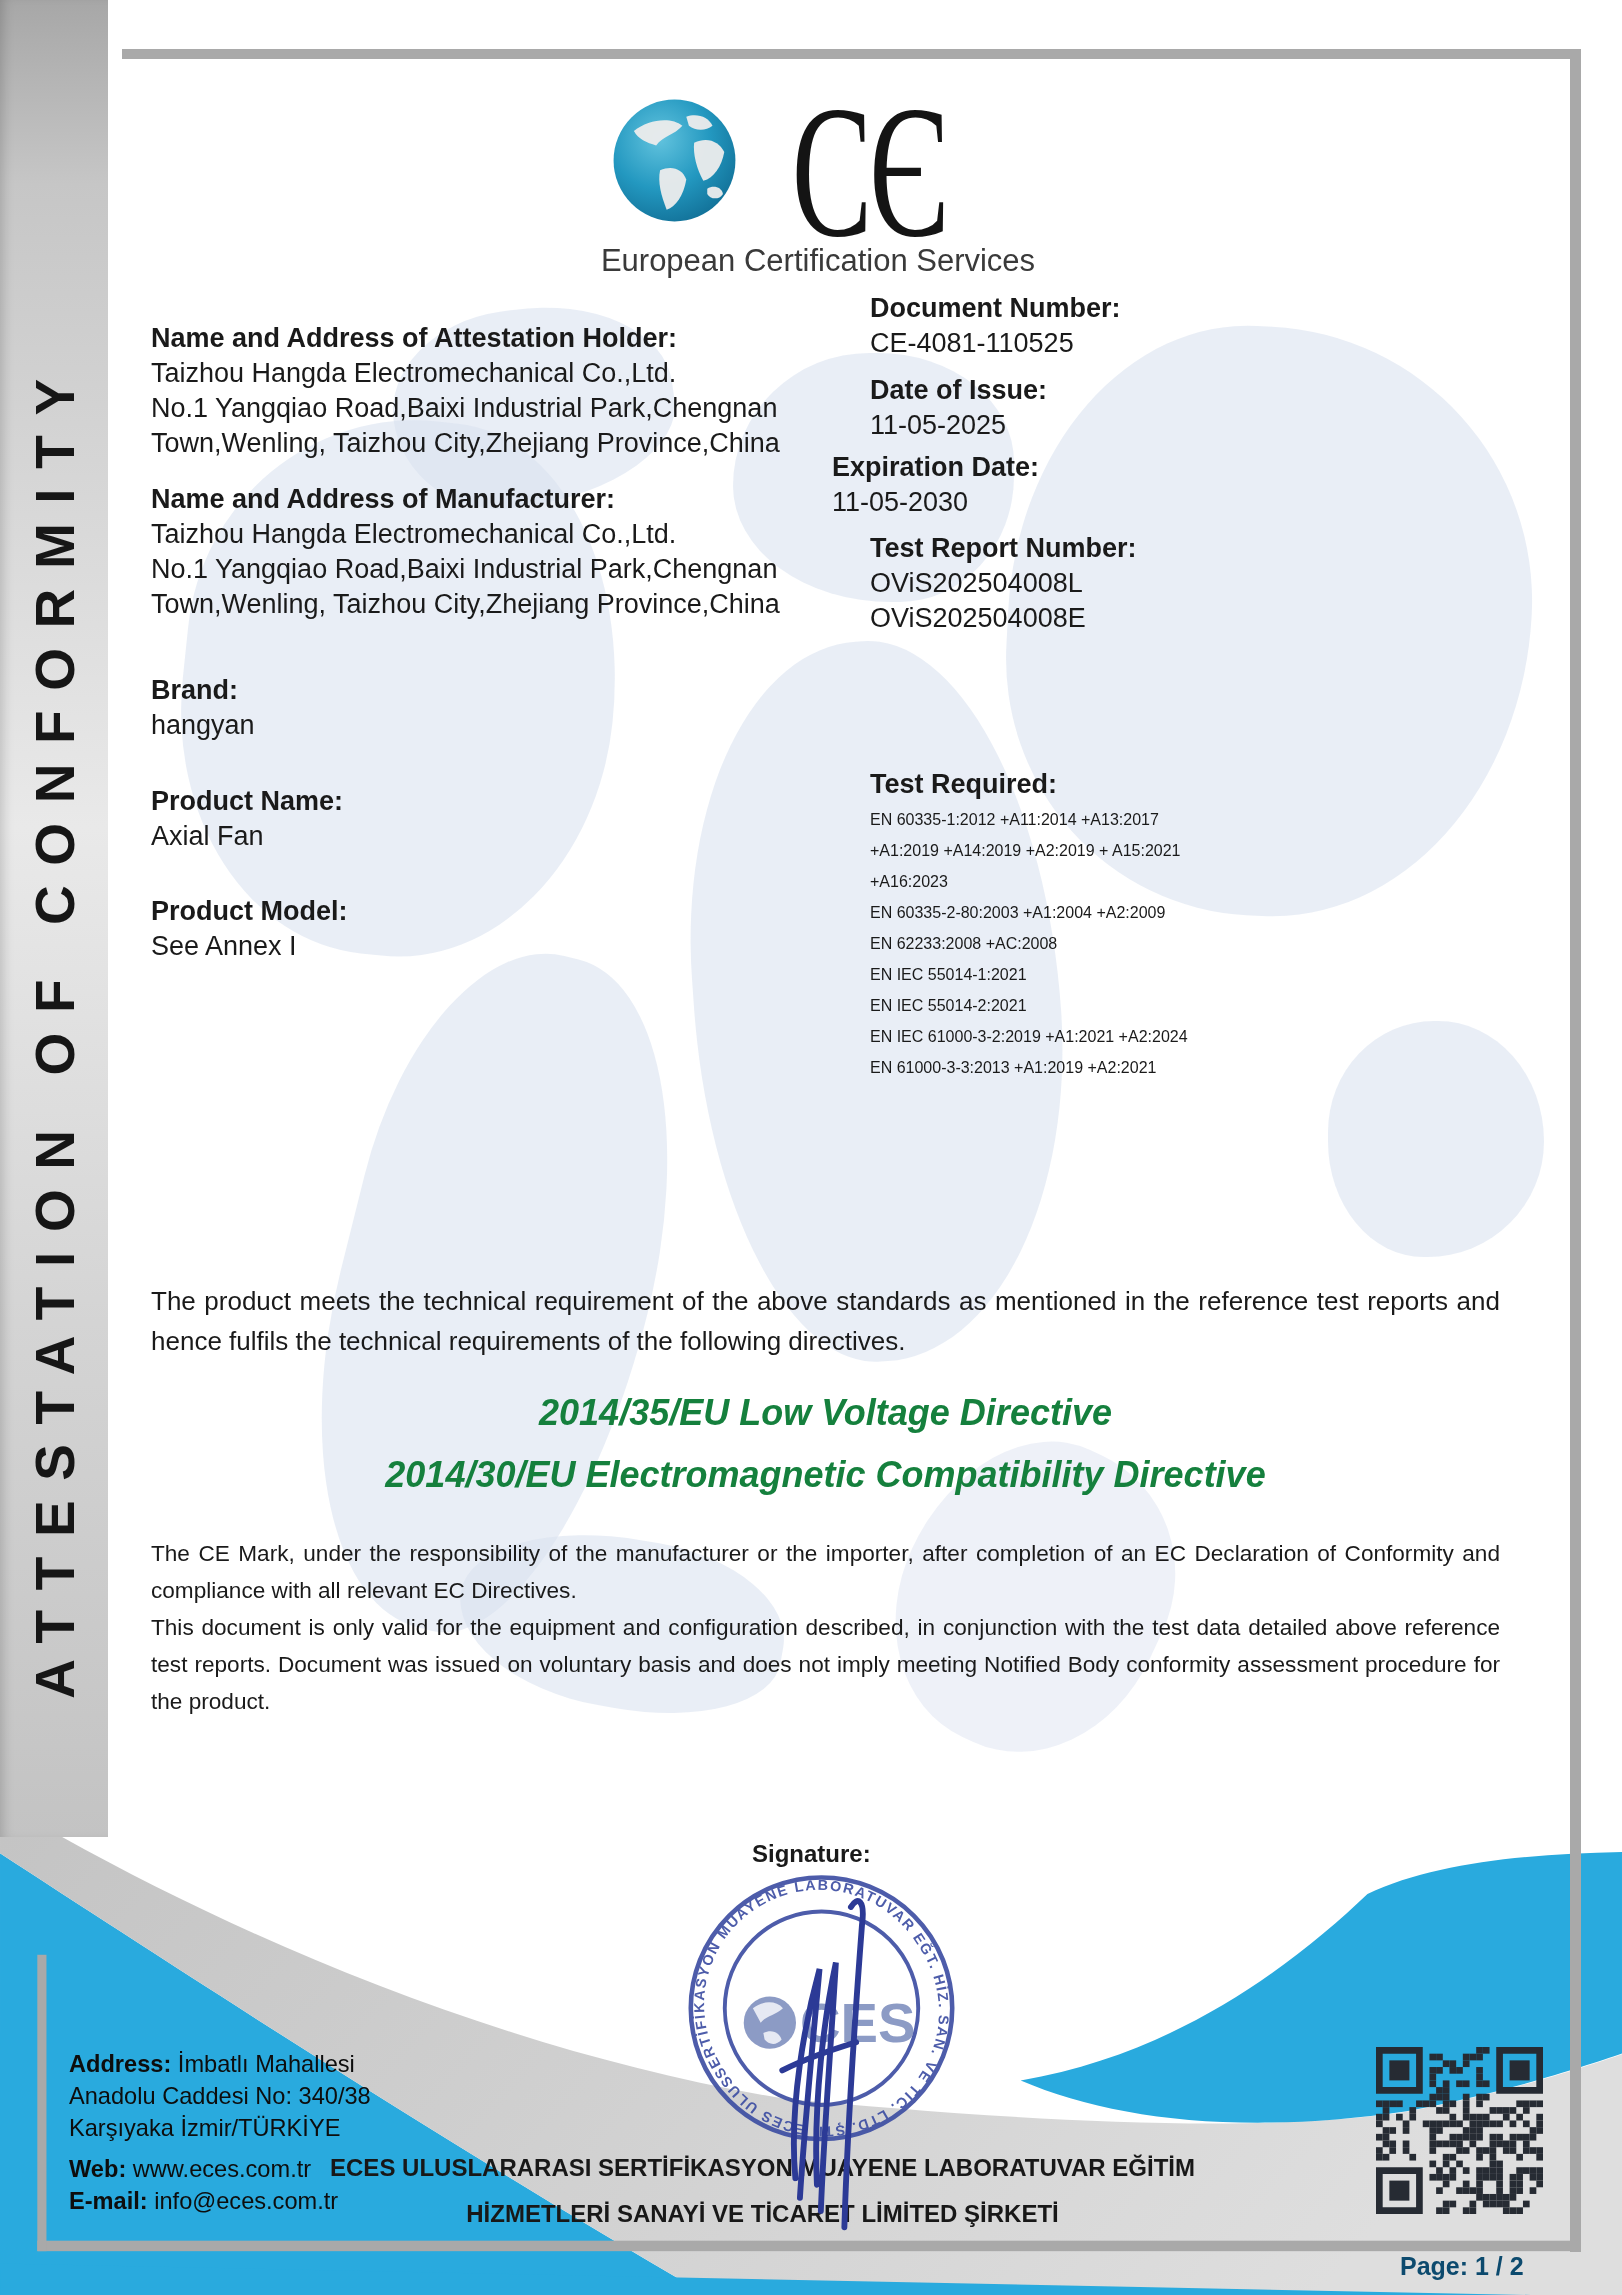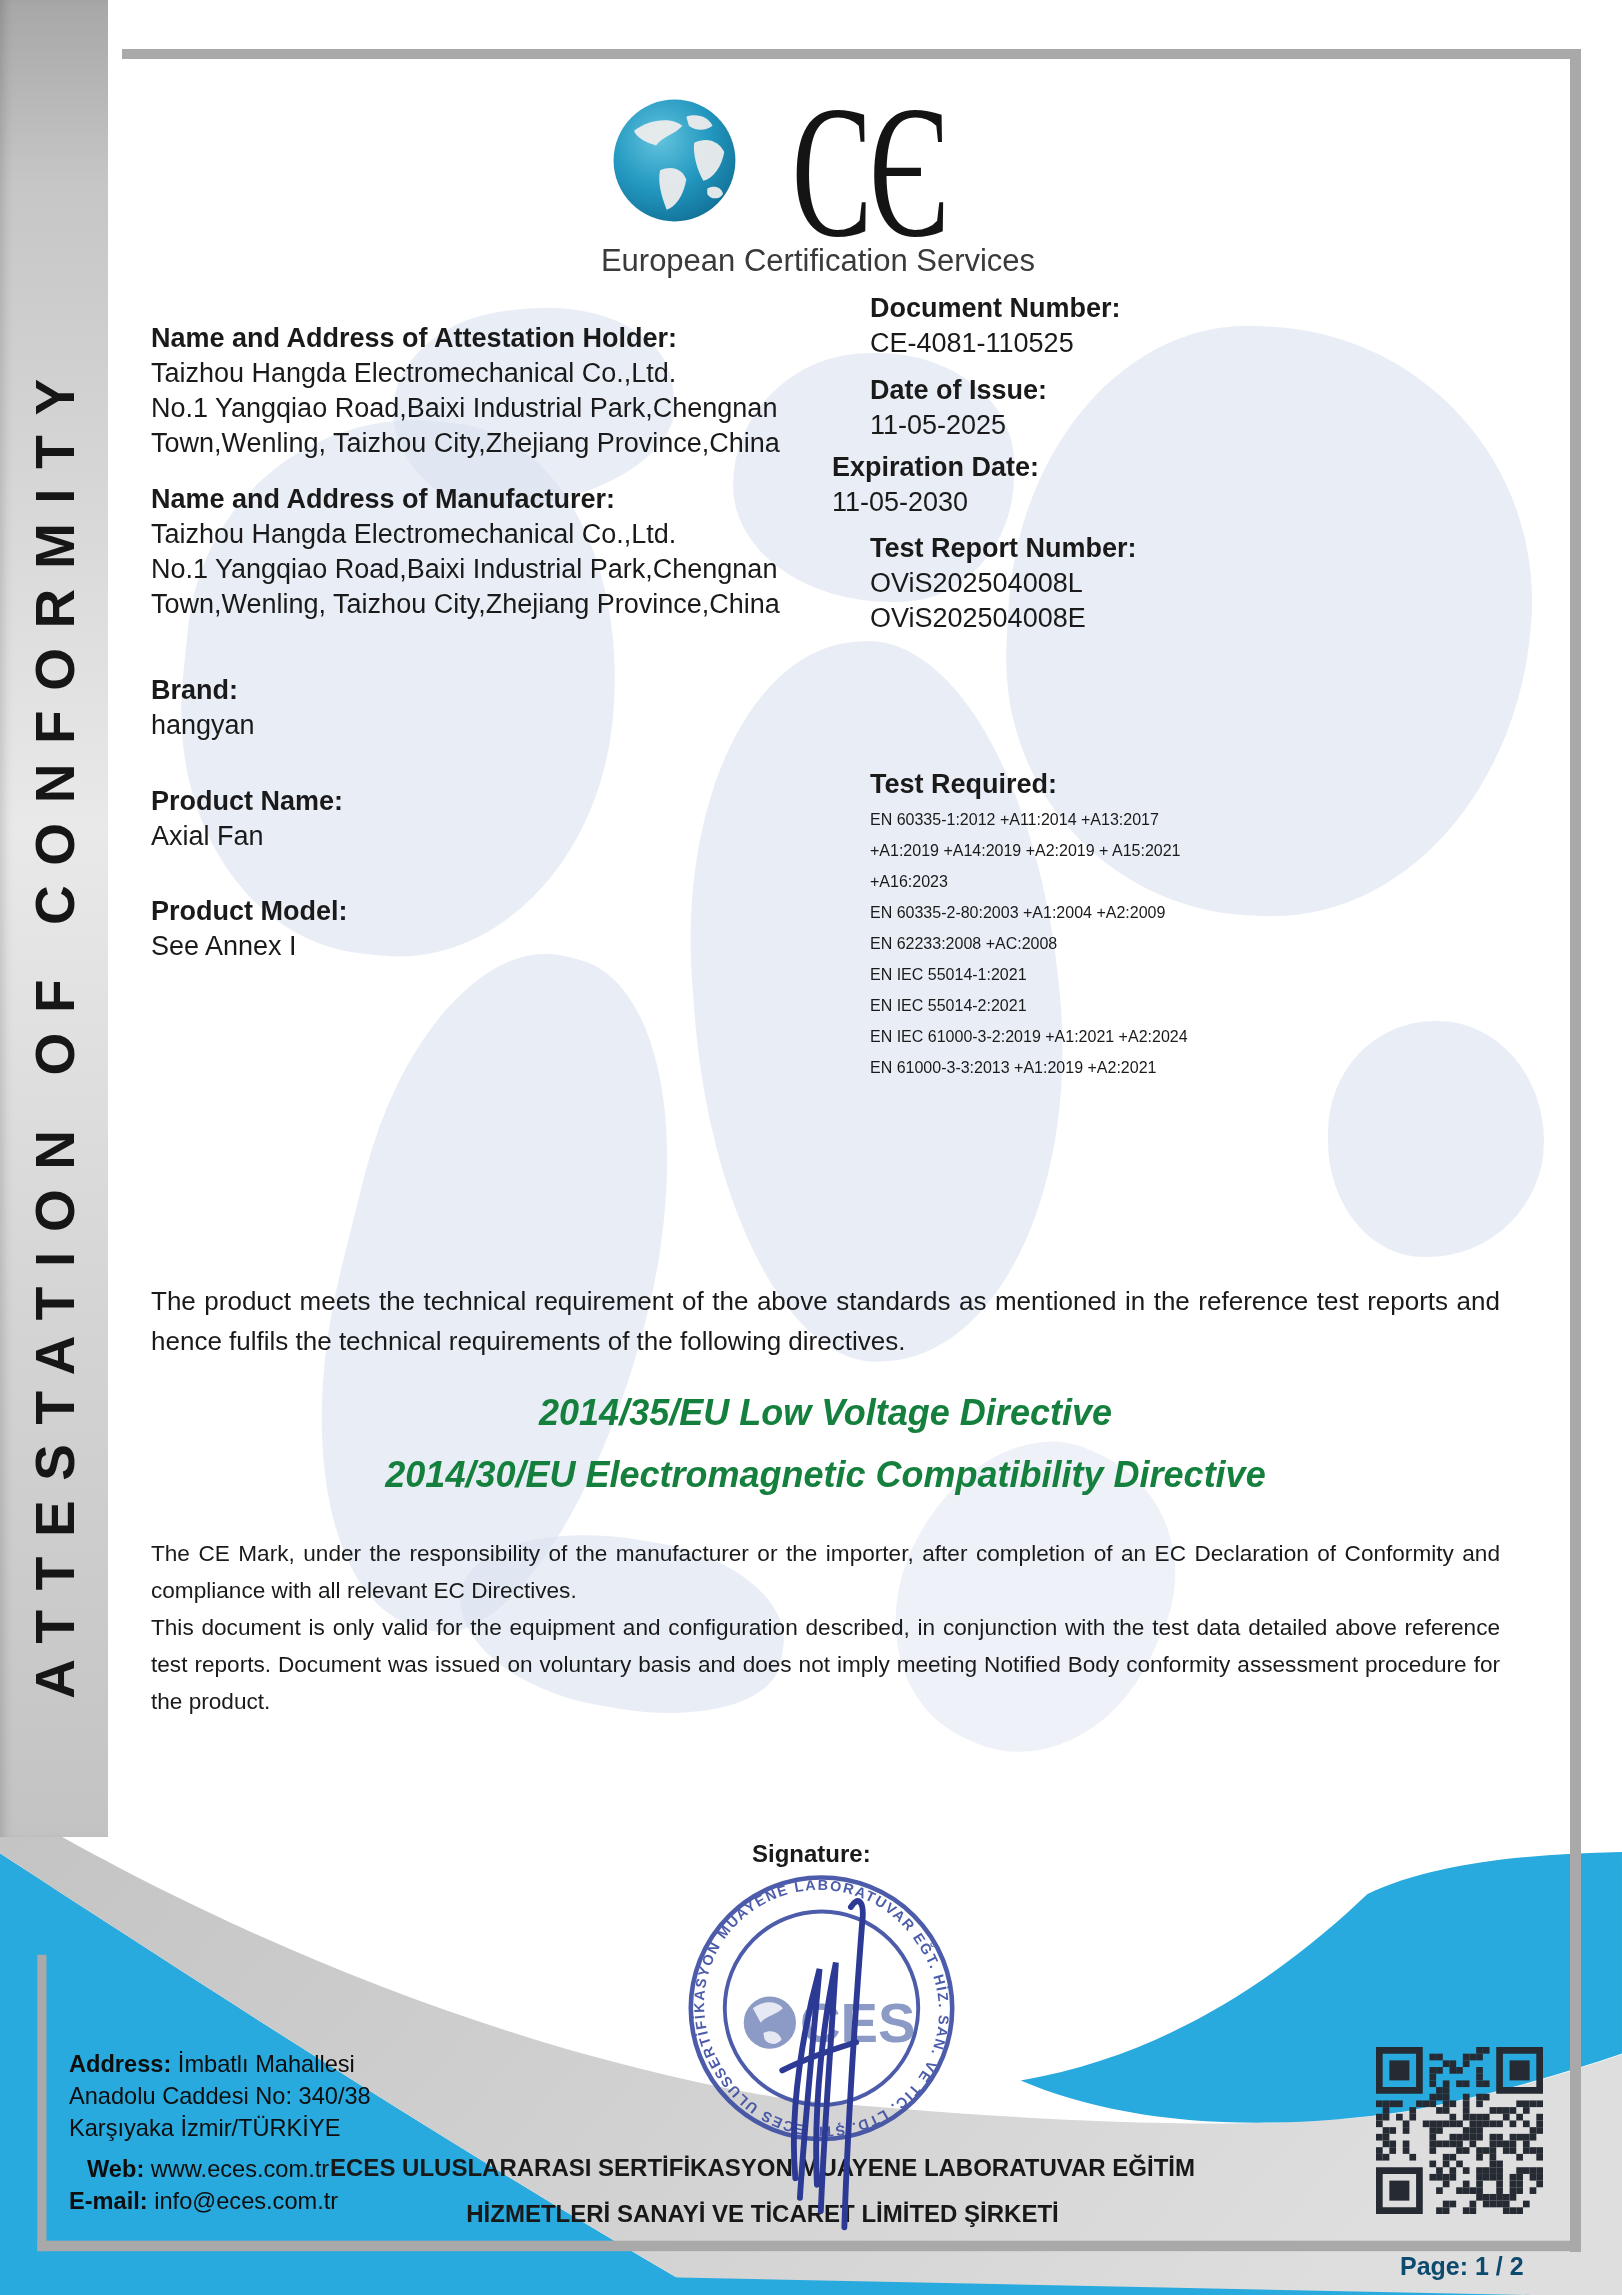--- a/index.html
+++ b/index.html
@@ -197,21 +197,21 @@
       <path d="M 258,480 C 252,350 270,220 287,140 C 280,260 268,410 264,520"></path>
       <path d="M 310,55 C 320,38 332,44 327,82 C 318,200 305,380 300,545"></path>
       <path d="M 205,305 C 245,285 285,272 318,262"></path>
     </g>
   </svg>
 
   <div class="abs foot" style="left:69px;top:2048px;z-index:10;">
     <div><b>Address:</b> <span>İmbatlı Mahallesi</span></div>
     <div>Anadolu Caddesi No: 340/38</div>
     <div>Karşıyaka İzmir/TÜRKİYE</div>
-    <div style="margin-top:9.2px;margin-left:18px;"><b>Web:</b> <span>www.eces.com.tr</span></div>
+    <div style="margin-top:9.2px;"><b>Web:</b> <span>www.eces.com.tr</span></div>
     <div><b>E-mail:</b> <span>info@eces.com.tr</span></div>
   </div>
 
   <div id="company" class="abs" style="left:298px;top:2145px;width:929px;z-index:10;">
     <div>ECES ULUSLARARASI SERTİFİKASYON MUAYENE LABORATUVAR EĞİTİM</div>
     <div>HİZMETLERİ SANAYİ VE TİCARET LİMİTED ŞİRKETİ</div>
   </div>
 
   <div class="abs" id="qr" style="left:1376px;top:2047px;width:167px;height:167px;z-index:10;"><svg width="167" height="167" viewBox="0 0 255 255" fill="#262b33">
         <path fill-rule="evenodd" d="M 0,0 h 71.39999999999999 v 71.39999999999999 h -71.39999999999999 Z M 10.2,10.2 v 51 h 51 v -51 Z"></path>

